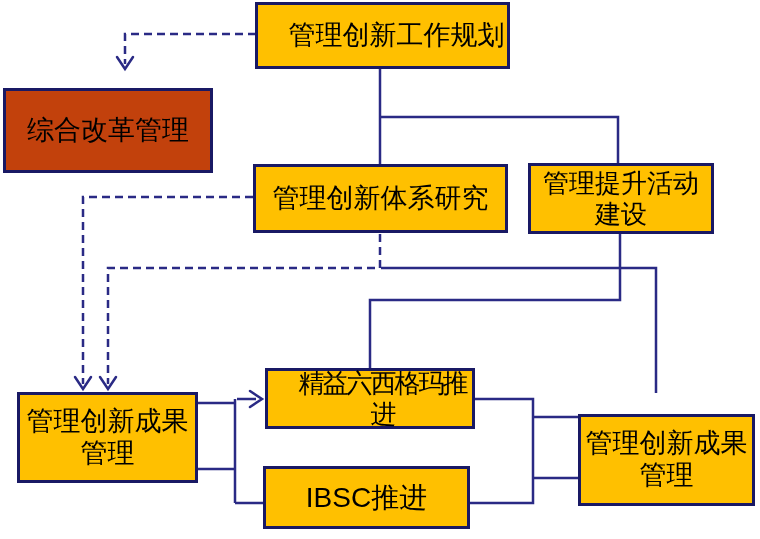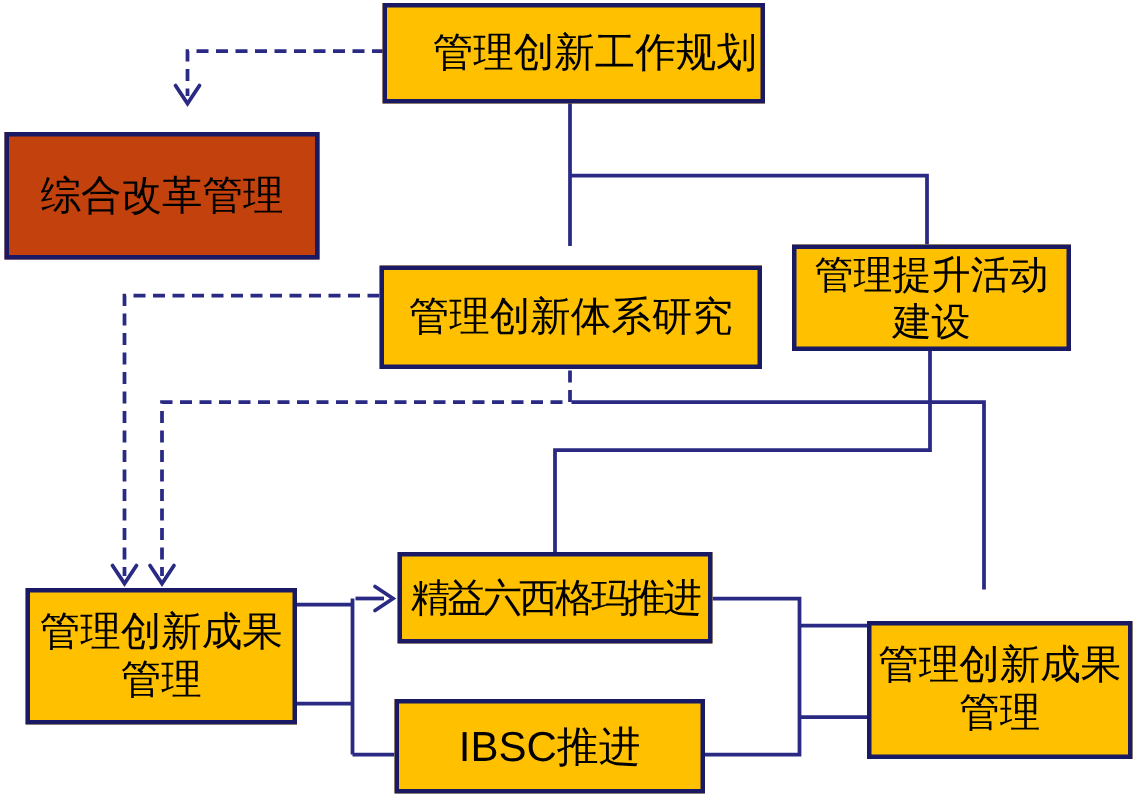--- a/index.html
+++ b/index.html
@@ -13,24 +13,24 @@
   #edges{position:absolute;left:0;top:0;width:760px;height:539px;z-index:1;}
   .node{
     position:absolute;z-index:2;box-sizing:border-box;
     display:flex;align-items:center;justify-content:center;
     text-align:center;color:#000000;
     background:#FFC000;border:3px solid #191964;
     font-size:27px;line-height:1.18;white-space:pre-line;
   }
   #box-planning{left:255px;top:2px;width:255px;height:67px;padding-left:28px;}
   #box-reform{left:3px;top:72px;width:210px;height:85px;background:#c2410c;margin-top:16px;}
-  #box-system{left:253px;top:164px;width:255px;height:69px;margin-top:13px;}
+  #box-system{left:253px;top:164px;width:255px;height:69px;}
   #box-expert{left:528px;top:163px;width:186px;height:71px;font-size:26px;}
   #box-promote{left:17px;top:392px;width:181px;height:91px;}
-  #box-lean{left:265px;top:368px;width:210px;height:61px;font-size:26px;letter-spacing:-2px;}
+  #box-lean{left:265px;top:368px;width:210px;height:61px;font-size:26px;letter-spacing:-2px;padding-left:25px;}
   #box-ibsc{left:263px;top:466px;width:207px;height:63px;font-size:28px;letter-spacing:0;}
   #box-result{left:578px;top:414px;width:177px;height:92px;}
   .edge{fill:none;stroke:#2a2a85;stroke-width:2.5;}
   .edge.dashed{stroke-dasharray:8 5;}
   .arrowhead{fill:none;stroke:#2a2a85;stroke-width:2.5;stroke-linecap:round;}
 </style>
 </head>
 <body>
 
 <div id="canvas">

